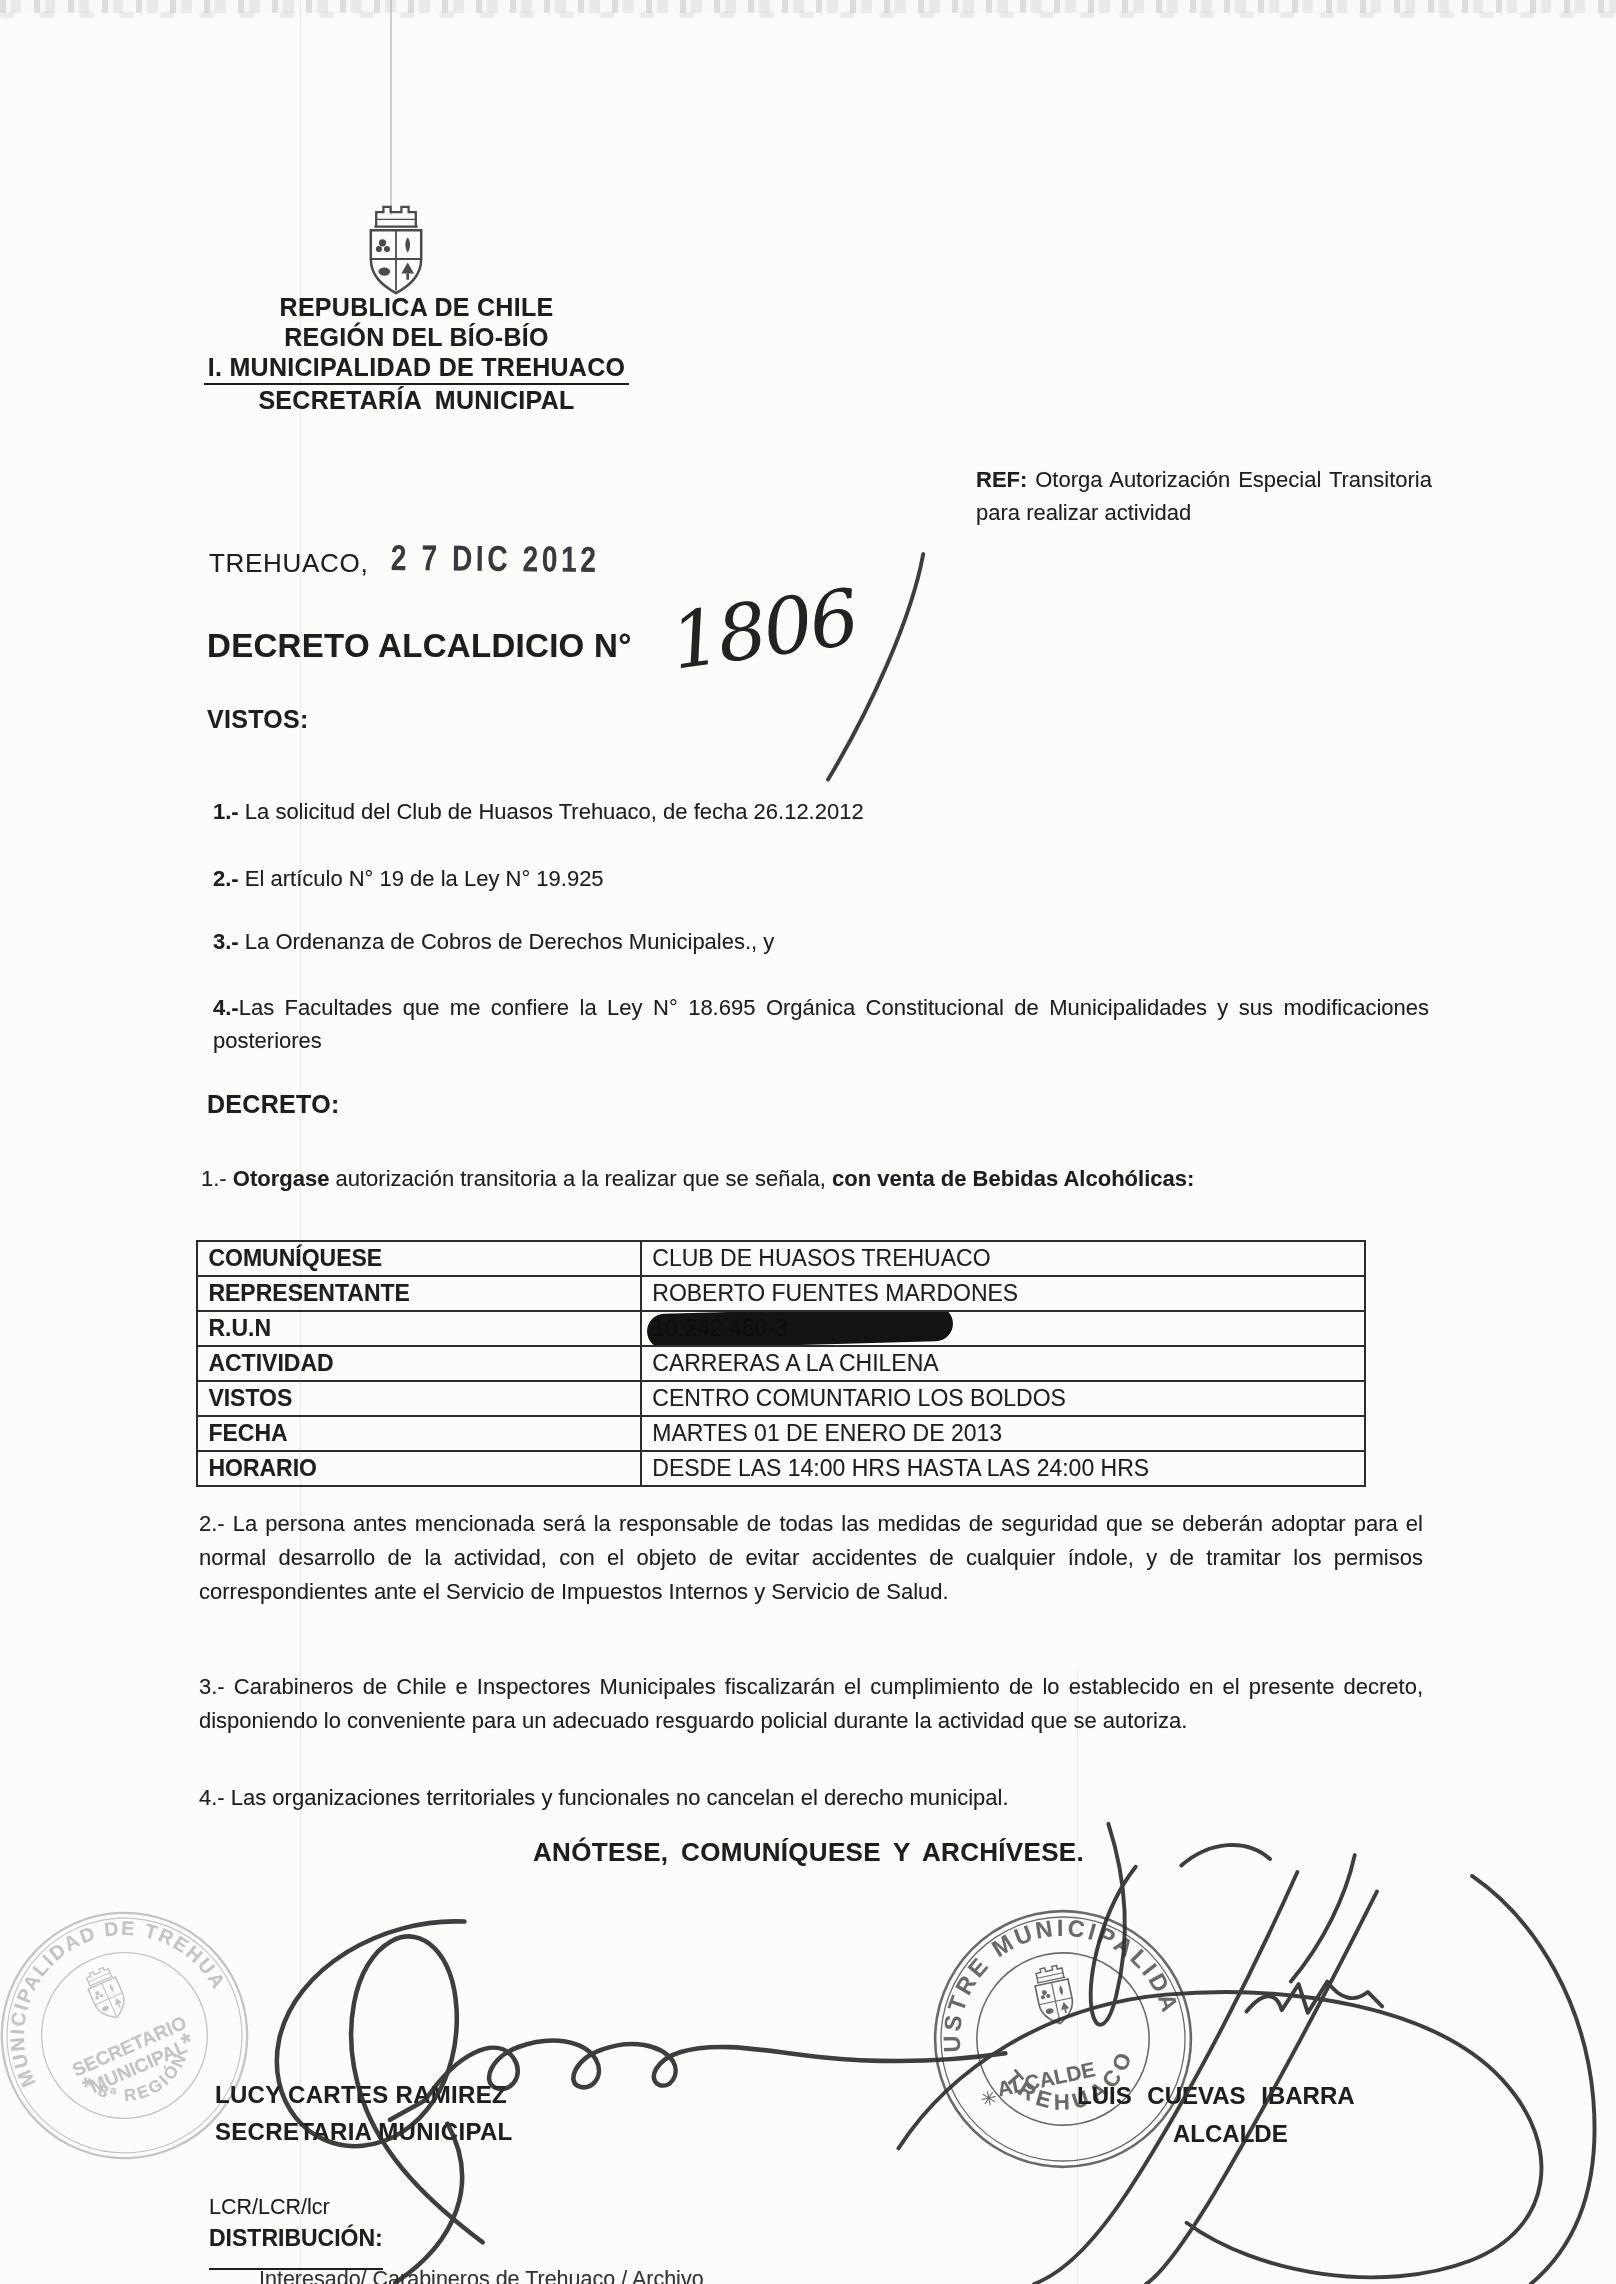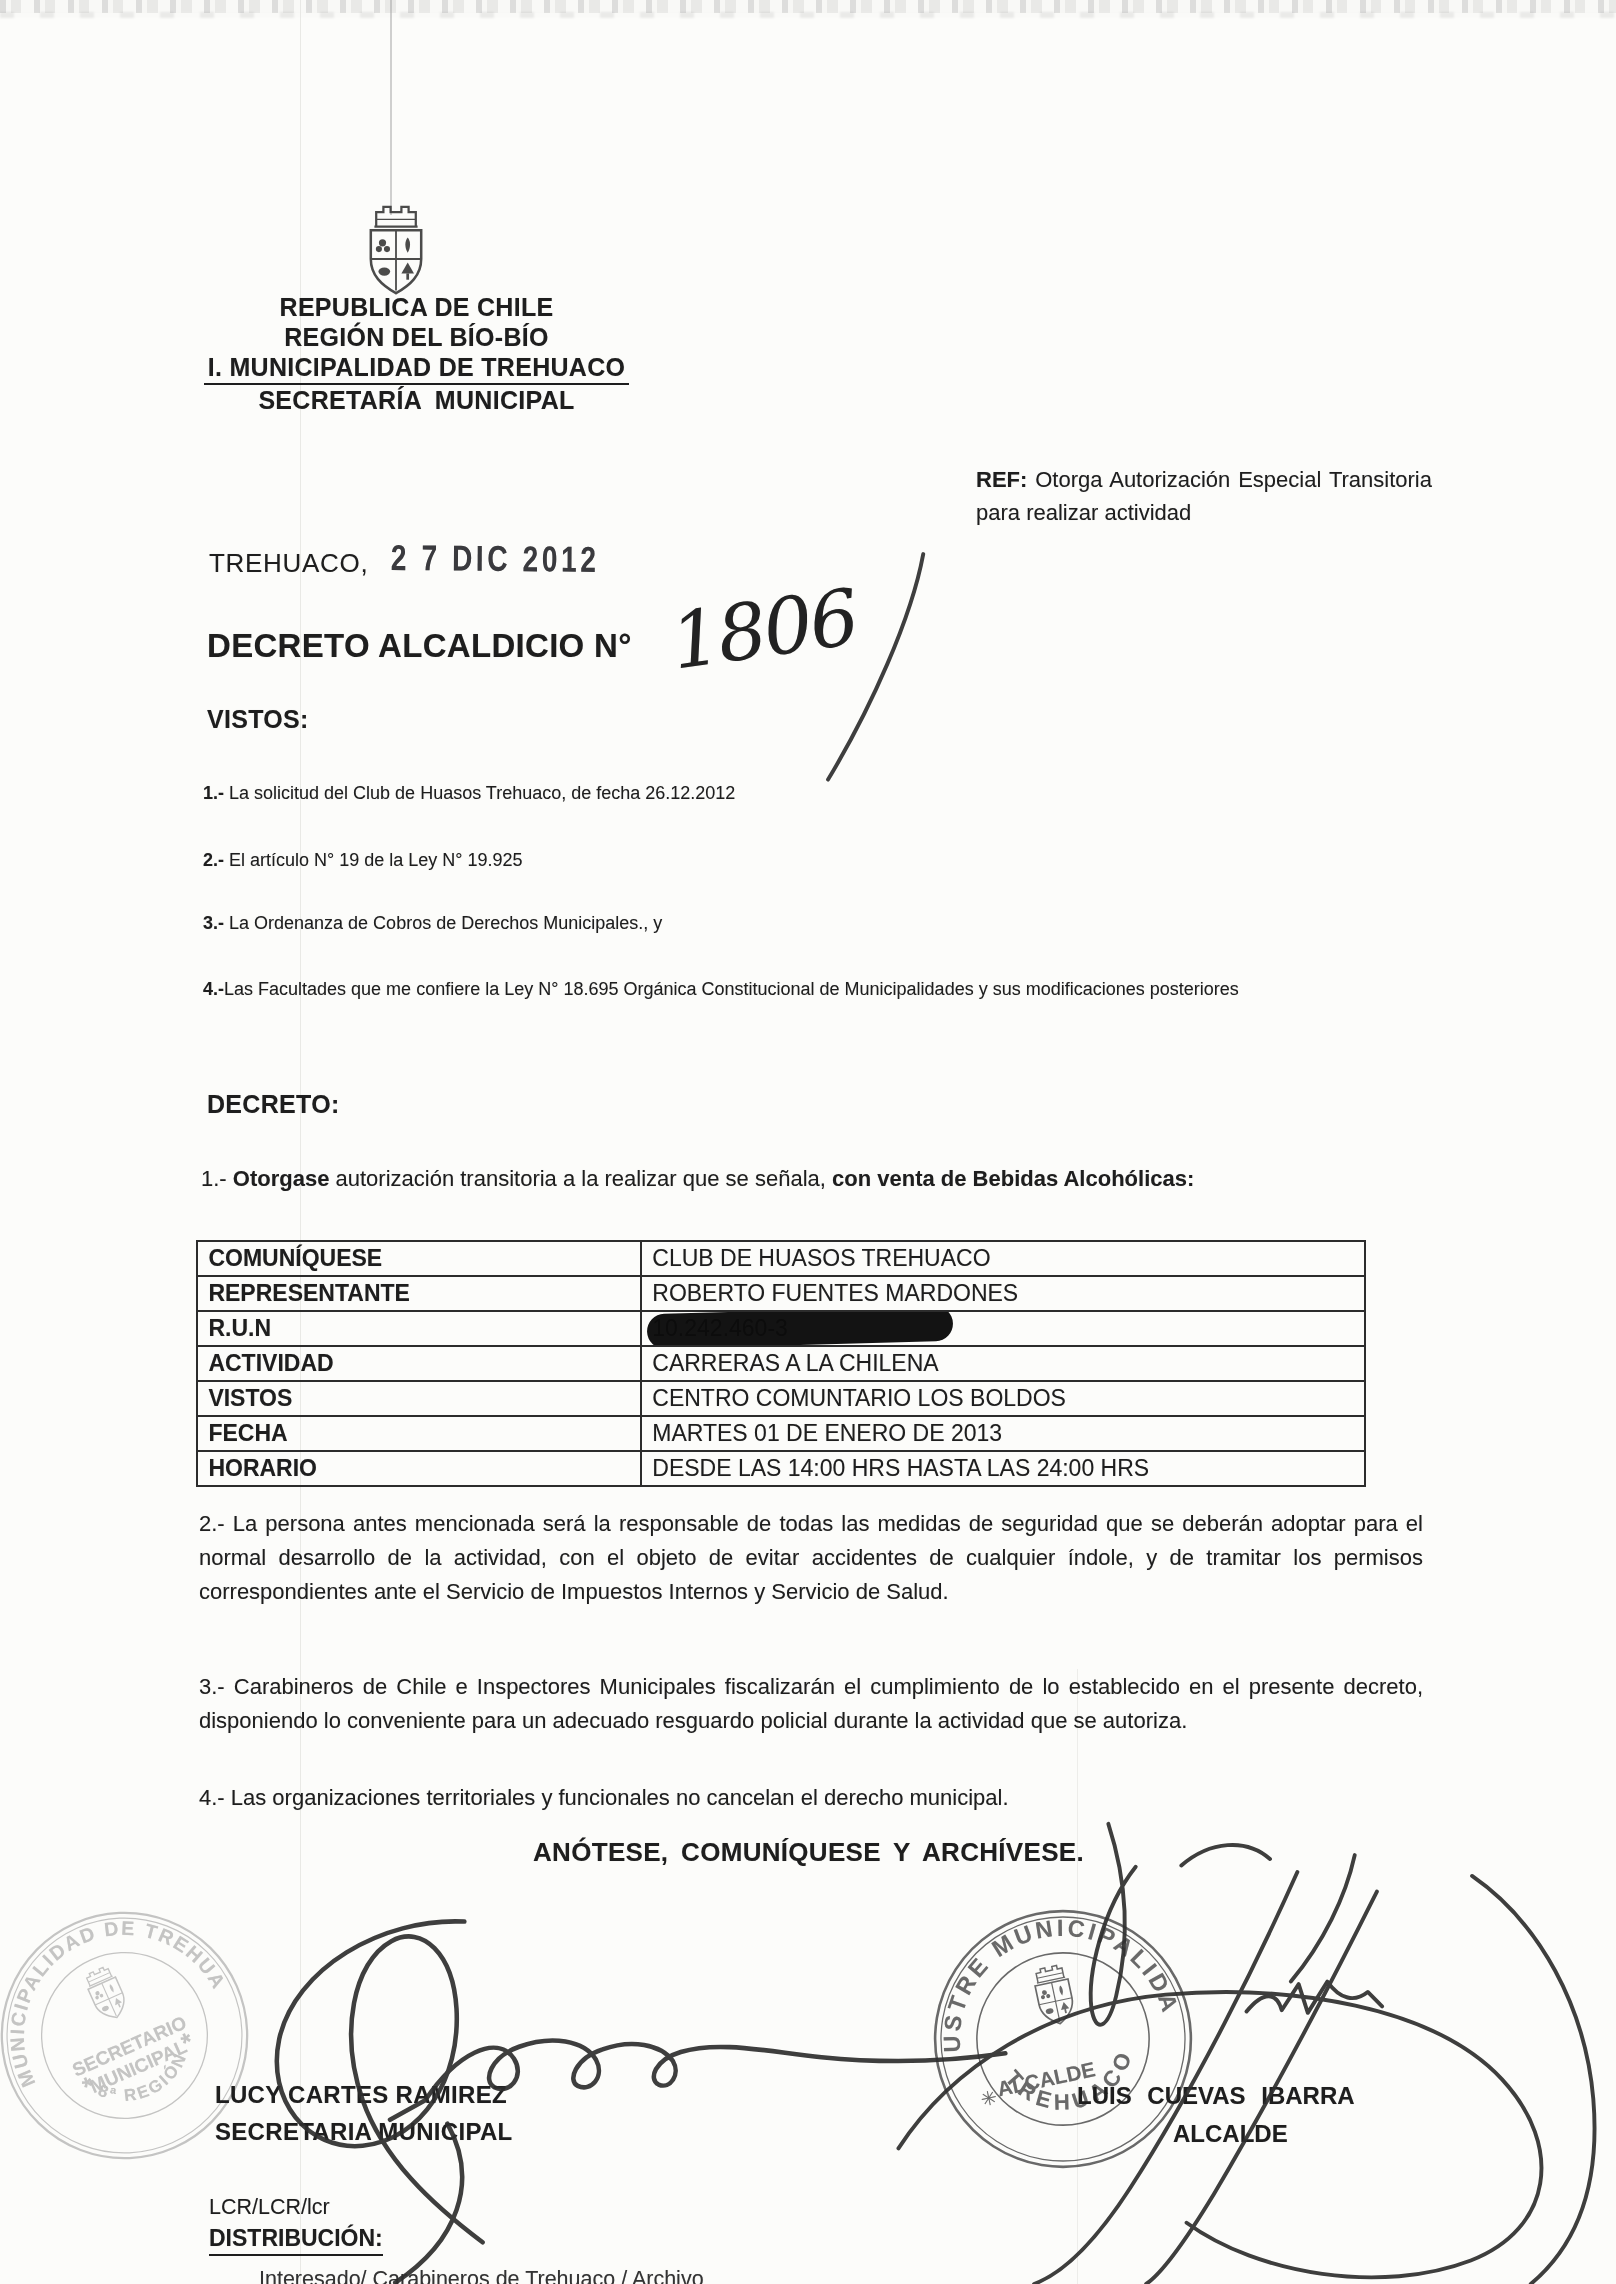--- a/index.html
+++ b/index.html
@@ -29,42 +29,42 @@
   .city{left:209px;top:548px;font-size:26px;font-weight:normal;letter-spacing:0.7px;}
   .date-stamp{left:391px;top:537px;font-size:36px;font-weight:bold;color:#2c2c30;
     letter-spacing:4.6px;transform:scaleX(.78) rotate(.4deg);transform-origin:left top;opacity:.93;}
   
   .decree-label{left:207px;top:627px;font-size:33px;font-weight:bold;letter-spacing:0.3px;}
   .decree-number{left:671px;top:585px;font-family:"DejaVu Serif",serif;font-style:italic;
     font-size:77px;letter-spacing:-2.6px;transform:rotate(-8deg);color:#222;}
   
   .sect-title{font-size:25px;font-weight:bold;letter-spacing:0.3px;}
   .body-text{font-size:22px;line-height:34px;text-align:justify;}
-  .list-item{left:203px;width:1216px;font-size:18px;line-height:33px;text-align:justify;}
+  .list-item{left:213px;width:1216px;font-size:22px;line-height:33px;text-align:justify;margin-top:18px;}
   .num{font-weight:bold;}
   .b{font-weight:bold;}
   
   table.permit{border-collapse:collapse;width:1170px;table-layout:fixed;}
   table.permit td{border:2px solid #2c2c2c;height:33px;vertical-align:middle;
     font-size:23px;padding:0 6.5px 0 10.4px;white-space:nowrap;overflow:hidden;}
   td.lbl{width:425px;font-weight:bold;font-size:23.5px;}
   td.val{padding-left:11.7px;position:relative;}
   .redaction-bar{position:absolute;left:5.2px;top:-2px;width:306px;height:35px;background:#0b0b0b;
     border-radius:17.6px;transform:rotate(-1.6deg);opacity:.97;}
   
   .closing{left:196px;top:1837px;width:1225px;text-align:center;font-size:26px;
     font-weight:bold;word-spacing:5.2px;letter-spacing:0.3px;}
   
   .sig-name-left{left:215px;top:2076px;font-size:24px;font-weight:bold;line-height:37px;letter-spacing:0.3px;}
   .sig-name-right{left:1077px;top:2082px;font-size:24px;font-weight:bold;word-spacing:9px;}
   .sig-title-right{left:1173px;top:2120px;font-size:24px;font-weight:bold;}
   
   .initials{left:209px;top:2195px;font-size:21.5px;font-weight:normal;}
   .dist-label{left:209px;top:2225px;font-size:23px;font-weight:bold;}
-  .dist-label span{display:inline-block;border-bottom:2.6px solid #1e1e1e;padding-bottom:2px;}
+  .dist-label span{display:inline-block;border-bottom:2.6px solid #1e1e1e;padding-bottom:16px;}
   .dist-line-clip{left:259px;top:2267px;width:978px;height:17px;overflow:hidden;}
   .dist-line-clip div{font-size:21.5px;color:#333;}
   
   .stamp{pointer-events:none;}
   .stamp-left{left:-6.5px;top:1905px;transform:rotate(-24deg);opacity:.5;color:#8d8d8d;}
   .stamp-right{left:926px;top:1902px;transform:rotate(-12deg);opacity:.82;color:#4a4a4a;}
   .overlay{left:0;top:0;pointer-events:none;}
 </style>
 </head>
 <body>

